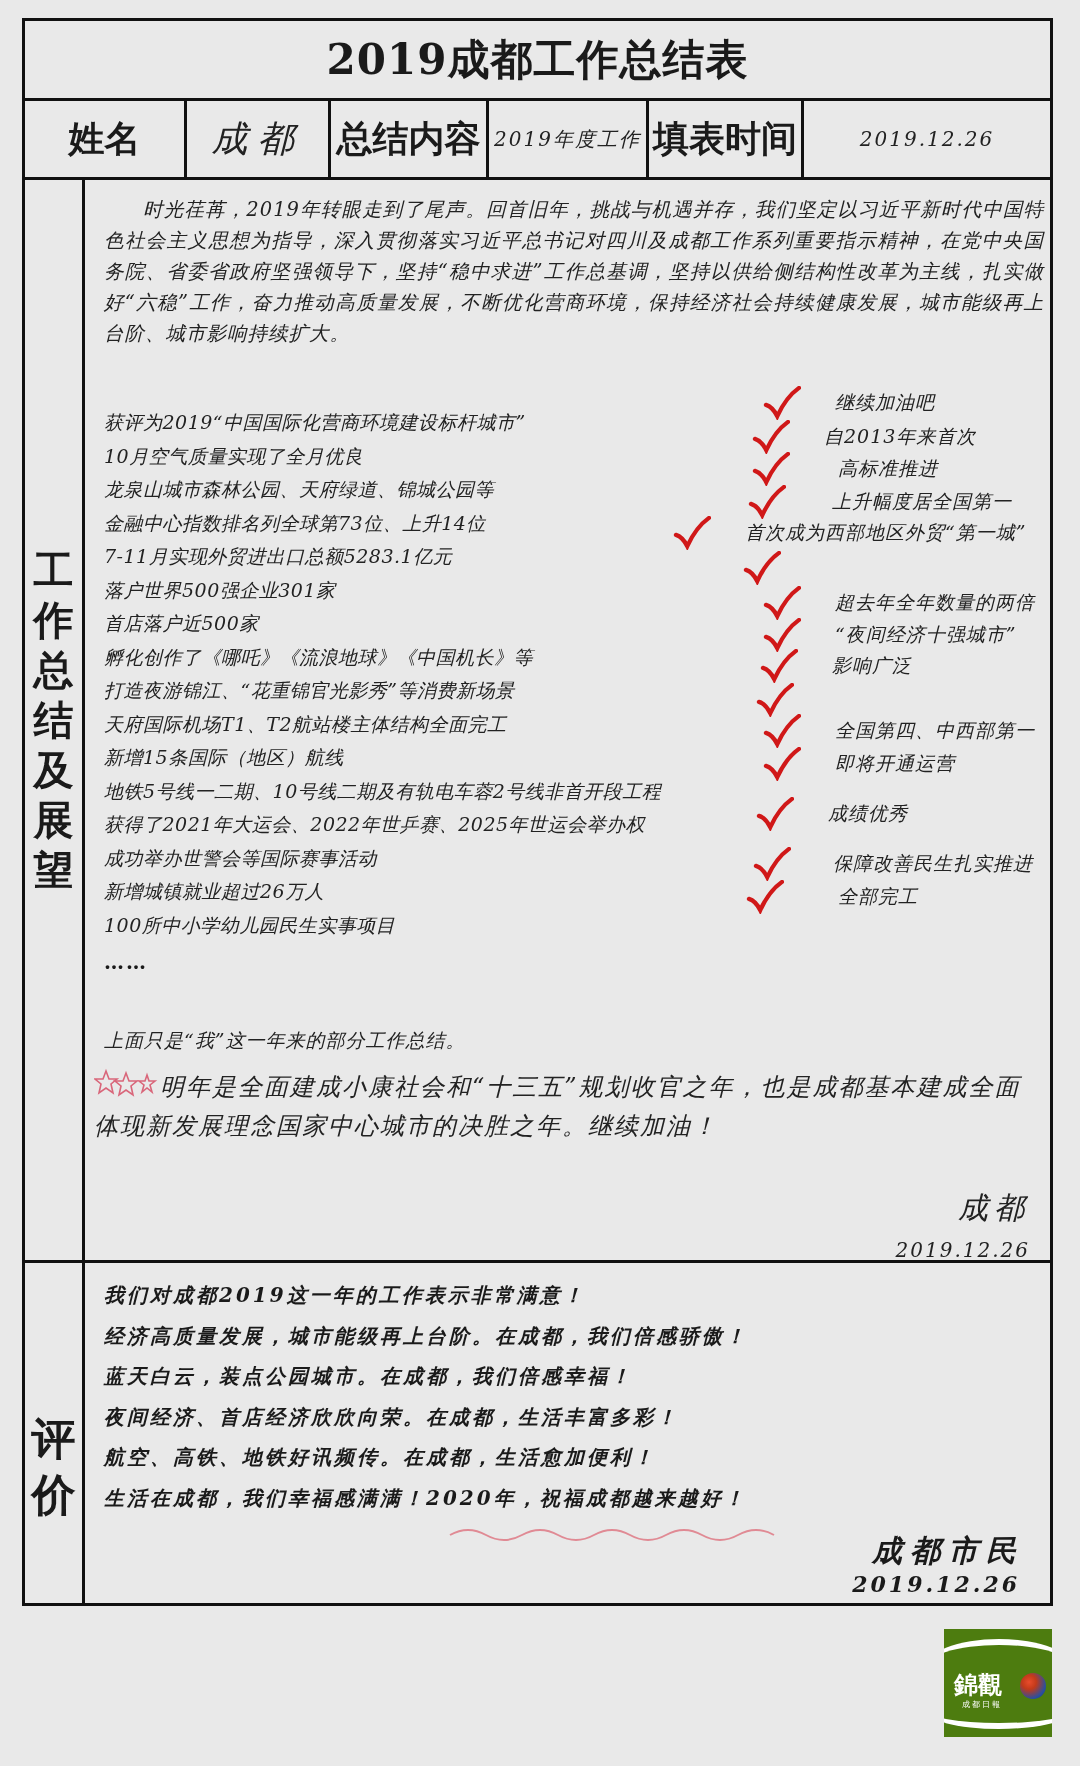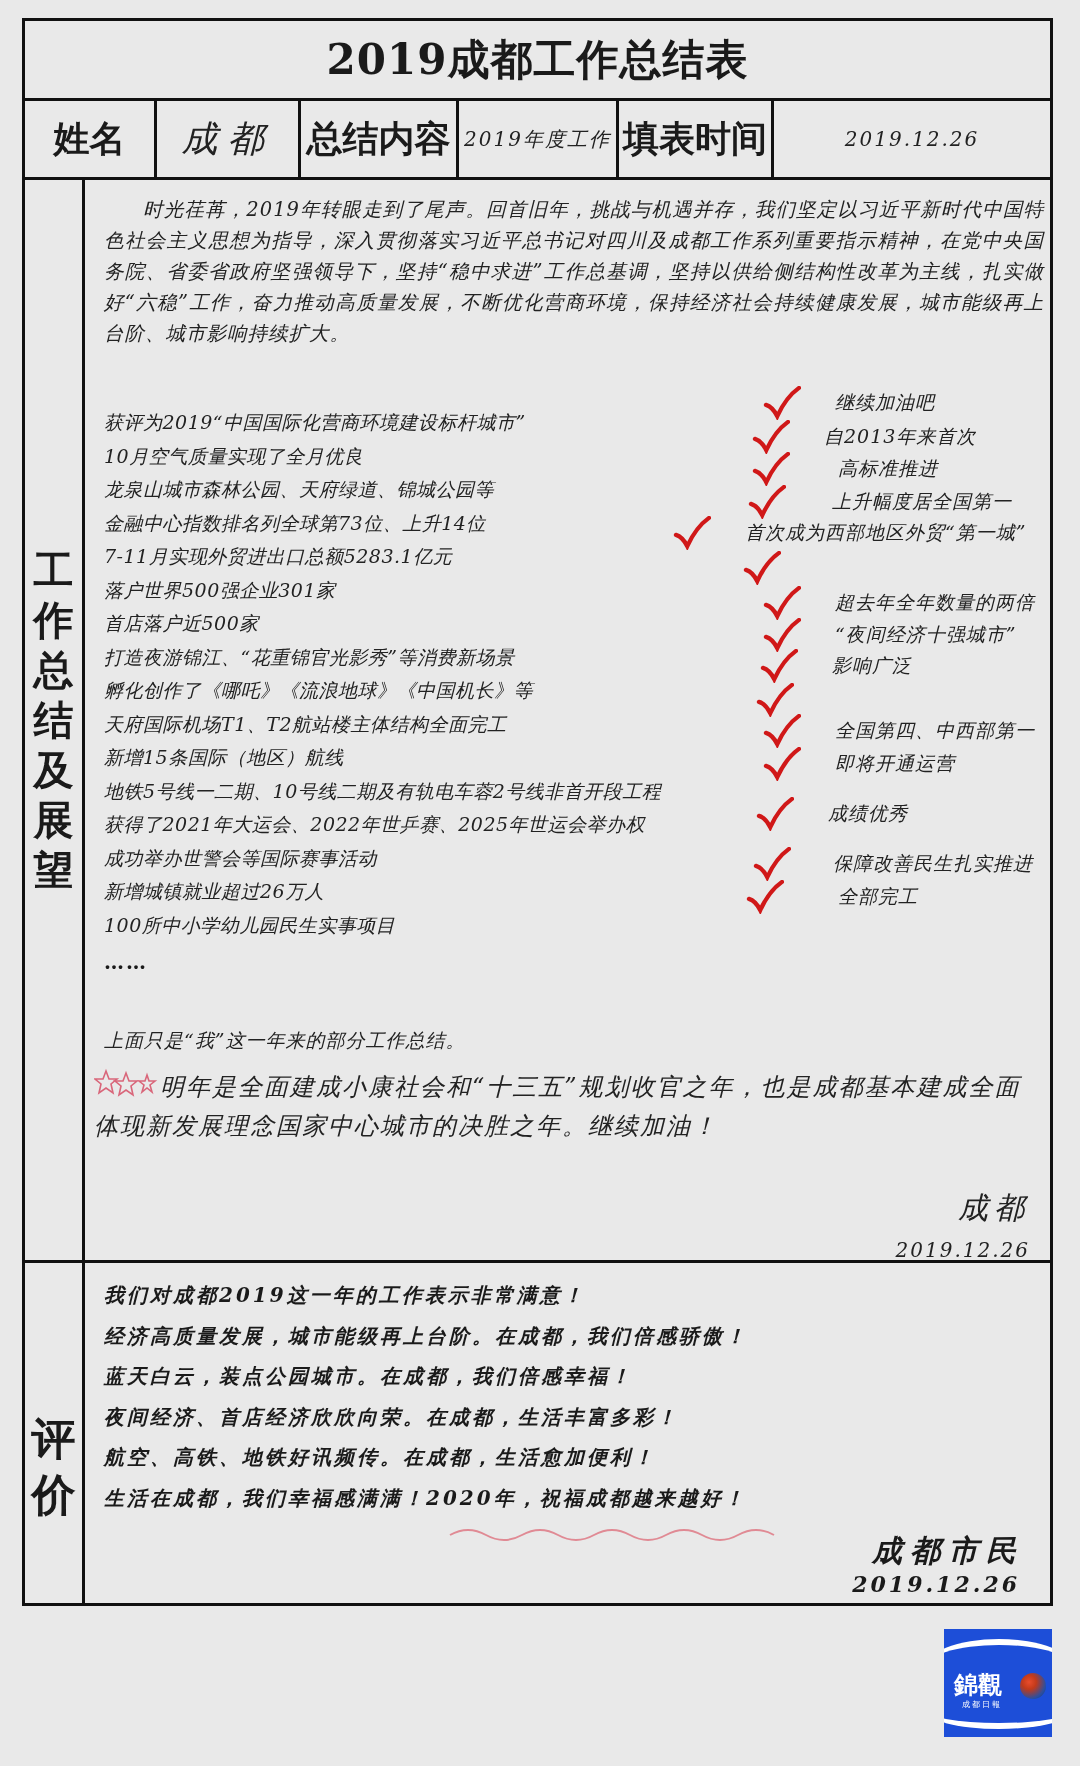--- a/index.html
+++ b/index.html
@@ -34,37 +34,37 @@
     .stars { display: inline-block; vertical-align: middle; margin-right: 2px; }
     .stars svg { width: 64px; height: 30px; }
     .outlook-text { }
     .sig1 { position: absolute; right: 20px; top: 1008px; font-size: 30px; letter-spacing: 6px; }
     .date1 { position: absolute; right: 20px; top: 1058px; font-size: 20px; letter-spacing: 2px; }
     .eval-lines { position: absolute; left: 16px; top: 12px; width: 930px; }
     .eval-line { height: 40.5px; font-size: 20px; line-height: 40.5px; letter-spacing: 3px; font-weight: bold; white-space: nowrap; font-style: italic; }
     .wavy { position: absolute; left: 360px; top: 262px; width: 330px; height: 20px; }
     .sig2 { position: absolute; right: 26px; top: 268px; font-size: 30px; font-weight: bold; letter-spacing: 8px; font-style: italic; }
     .date2 { position: absolute; right: 30px; top: 308px; font-size: 22px; letter-spacing: 3px; font-weight: bold; font-style: italic; }
-    .logo { position: absolute; left: 944px; top: 1629px; width: 108px; height: 108px; background: #1d4ed8; overflow: hidden; }
+    .logo { position: absolute; left: 944px; top: 1629px; width: 108px; height: 108px; background: #4d7c0f; overflow: hidden; }
     .logo .arc1 { position: absolute; left: -20px; top: 10px; width: 150px; height: 60px; border-top: 6px solid #fff; border-radius: 50%; }
     .logo .arc2 { position: absolute; left: -20px; top: 60px; width: 150px; height: 40px; border-bottom: 6px solid #fff; border-radius: 50%; }
     .logo-main { position: absolute; left: 10px; top: 40px; color: #fff; font-family: "DejaVu Serif", serif; font-size: 24px; font-weight: bold; letter-spacing: 0; }
     .logo-sub { position: absolute; left: 18px; top: 70px; color: #fff; font-size: 8px; letter-spacing: 2px; }
     .globe { position: absolute; left: 76px; top: 44px; width: 26px; height: 26px; border-radius: 50%; background: radial-gradient(circle at 35% 35%, #e94c2c 0%, #c23a1a 30%, #2a4fa0 70%, #1b2f6a 100%); }
   </style>
 </head>
 <body>
 
 <div class="sheet">
   <div class="title-row">
     <div class="title">2019成都工作总结表</div>
   </div>
 
   <div class="info-row">
-    <div class="cell label-cell" style="width:132px">姓名</div>
+    <div class="cell label-cell" style="width:162px">姓名</div>
     <div class="cell hand val-lg" style="width:144px">成都</div>
     <div class="cell label-cell" style="width:158px">总结内容</div>
     <div class="cell hand val-sm" style="width:160px">2019年度工作</div>
     <div class="cell label-cell" style="width:155px">填表时间</div>
     <div class="cell hand val-sm" style="flex:1">2019.12.26</div>
   </div>
 
   <div class="section1">
     <div class="side-label" style="padding-top:0">
       <span>工</span>
@@ -79,22 +79,22 @@
       <p class="intro hand">时光荏苒，2019年转眼走到了尾声。回首旧年，挑战与机遇并存，我们坚定以习近平新时代中国特色社会主义思想为指导，深入贯彻落实习近平总书记对四川及成都工作系列重要指示精神，在党中央国务院、省委省政府坚强领导下，坚持“稳中求进”工作总基调，坚持以供给侧结构性改革为主线，扎实做好“六稳”工作，奋力推动高质量发展，不断优化营商环境，保持经济社会持续健康发展，城市能级再上台阶、城市影响持续扩大。</p>
 
       <div class="items hand">
         <div class="item">获评为2019“中国国际化营商环境建设标杆城市”</div>
         <div class="item">10月空气质量实现了全月优良</div>
         <div class="item">龙泉山城市森林公园、天府绿道、锦城公园等</div>
         <div class="item">金融中心指数排名列全球第73位、上升14位</div>
         <div class="item">7-11月实现外贸进出口总额5283.1亿元</div>
         <div class="item">落户世界500强企业301家</div>
         <div class="item">首店落户近500家</div>
+        <div class="item">孵化创作了《哪吒》《流浪地球》《中国机长》等</div>
         <div class="item">打造夜游锦江、“花重锦官光影秀”等消费新场景</div>
-        <div class="item">孵化创作了《哪吒》《流浪地球》《中国机长》等</div>
         <div class="item">天府国际机场T1、T2航站楼主体结构全面完工</div>
         <div class="item">新增15条国际（地区）航线</div>
         <div class="item">地铁5号线一二期、10号线二期及有轨电车蓉2号线非首开段工程</div>
         <div class="item">获得了2021年大运会、2022年世乒赛、2025年世运会举办权</div>
         <div class="item">成功举办世警会等国际赛事活动</div>
         <div class="item">新增城镇就业超过26万人</div>
         <div class="item">100所中小学幼儿园民生实事项目</div>
       </div>
 
       <div class="comments hand">

